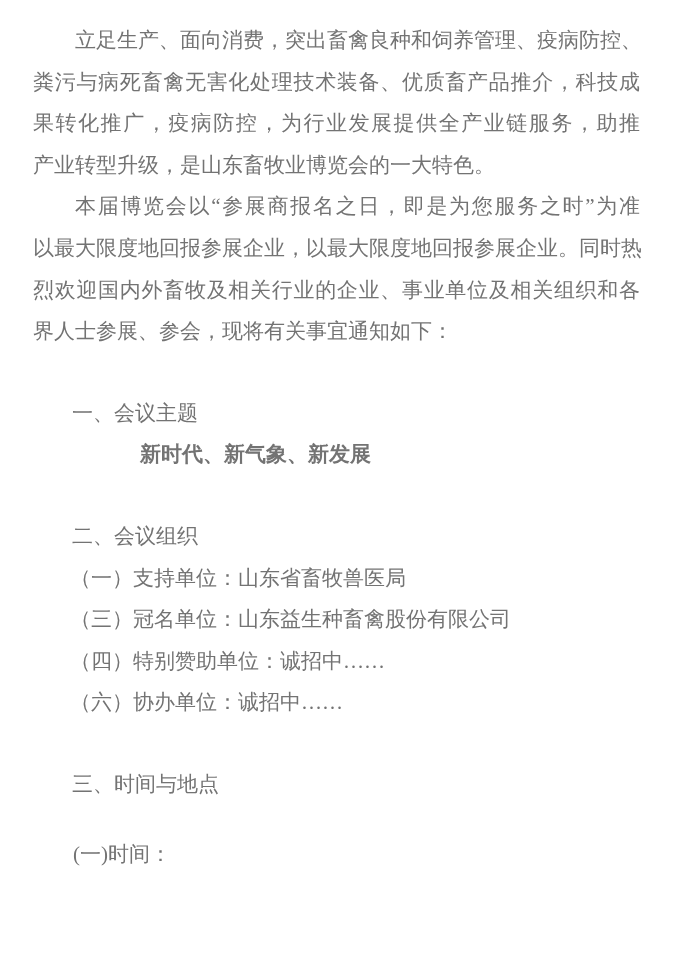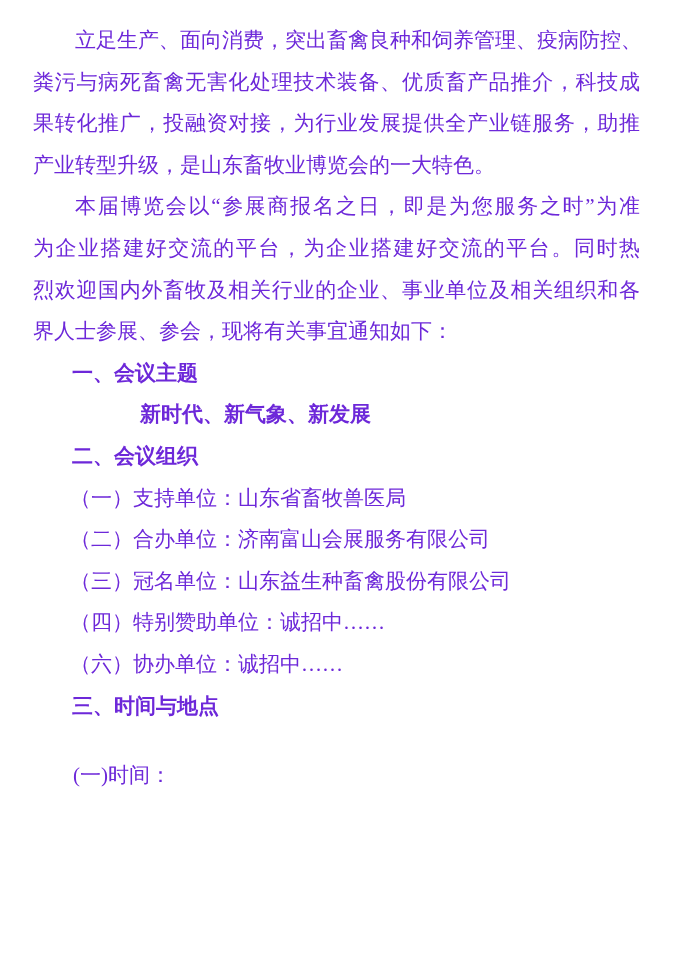--- a/index.html
+++ b/index.html
@@ -7,21 +7,21 @@
     padding: 0;
     background: #ffffff;
   }
   .page {
     position: relative;
     width: 674px;
     height: 970px;
     background: #ffffff;
     overflow: hidden;
     font-family: "Liberation Serif", "DejaVu Serif", serif;
-    color: #6d28d9;
+    color: #737373;
   }
   .content {
     position: absolute;
     left: 33px;
     top: 20px;
     width: 607px;
   }
   .line {
     font-size: 21px;
     height: 41.6px;
@@ -31,56 +31,56 @@
   }
   
   .jl {
     text-align: justify;
     text-align-last: justify;
   }
   
   .fi { padding-left: 42px; }
   
   .heading {
-    font-weight: 700;
+    font-weight: 400;
     padding-left: 39px;
+    margin-top: 40px;
   }
   
   .deep { padding-left: 107px; font-weight: bold; }
   
   .li { padding-left: 37px; }
   
   .tl { padding-left: 40px; margin-top: 28px; }
 </style>
 </head>
 <body>
 
 <div class="page">
   <div class="content">
 
     <div>
       <div class="line jl fi">立足生产、面向消费，突出畜禽良种和饲养管理、疫病防控、</div>
       <div class="line jl">粪污与病死畜禽无害化处理技术装备、优质畜产品推介，科技成</div>
-      <div class="line jl">果转化推广，投融资对接，为行业发展提供全产业链服务，助推</div>
+      <div class="line jl">果转化推广，疫病防控，为行业发展提供全产业链服务，助推</div>
       <div class="line">产业转型升级，是山东畜牧业博览会的一大特色。</div>
     </div>
 
     <div>
       <div class="line jl fi">本届博览会以“参展商报名之日，即是为您服务之时”为准</div>
-      <div class="line jl">为企业搭建好交流的平台，为企业搭建好交流的平台。同时热</div>
+      <div class="line jl">以最大限度地回报参展企业，以最大限度地回报参展企业。同时热</div>
       <div class="line jl">烈欢迎国内外畜牧及相关行业的企业、事业单位及相关组织和各</div>
       <div class="line">界人士参展、参会，现将有关事宜通知如下：</div>
     </div>
 
     <div class="line heading">一、会议主题</div>
     <div class="line deep">新时代、新气象、新发展</div>
 
     <div class="line heading">二、会议组织</div>
     <div class="line li">（一）支持单位：山东省畜牧兽医局</div>
-    <div class="line li">（二）合办单位：济南富山会展服务有限公司</div>
     <div class="line li">（三）冠名单位：山东益生种畜禽股份有限公司</div>
     <div class="line li">（四）特别赞助单位：诚招中……</div>
     <div class="line li">（六）协办单位：诚招中……</div>
 
     <div class="line heading">三、时间与地点</div>
     <div class="line tl">(一)时间：</div>
 
   </div>
 </div>
 

